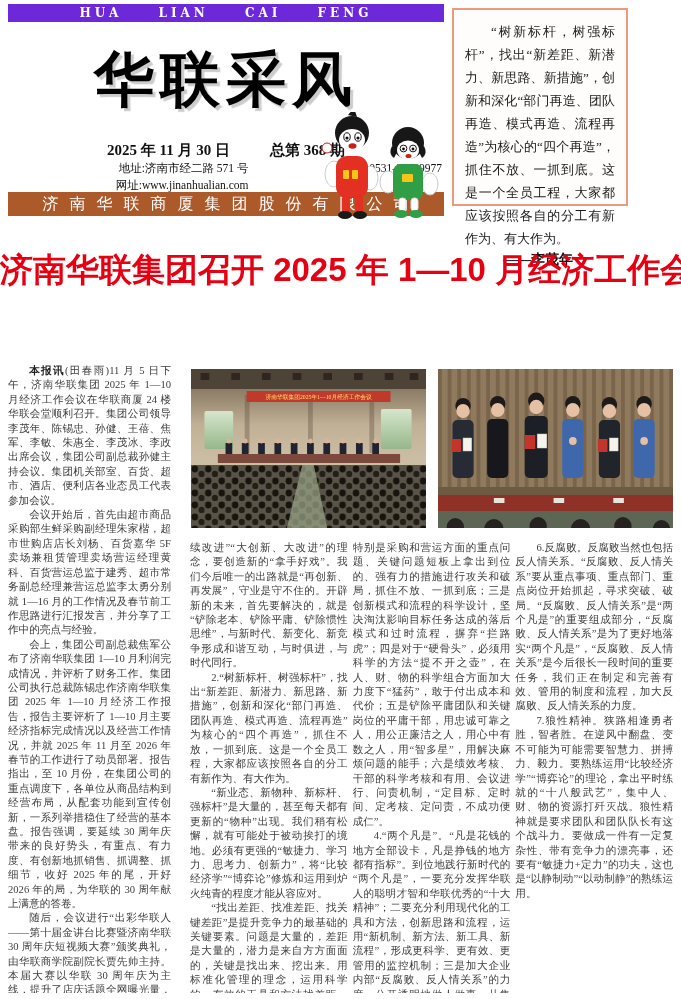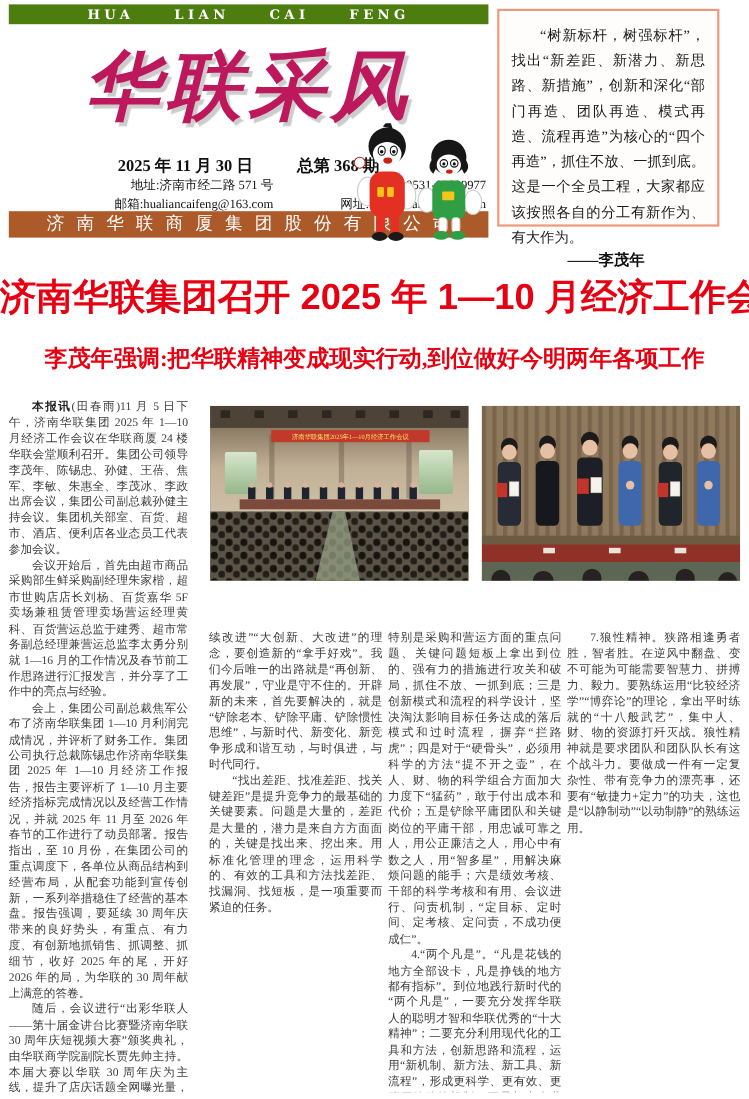--- a/index.html
+++ b/index.html
@@ -7,28 +7,28 @@
   html,body { margin:0; padding:0; background:#ffffff; }
   .page {
     position:relative; width:681px; height:999px; margin:0 auto;
     background:#ffffff; overflow:hidden;
     font-family:"Liberation Serif", serif; color:#3c3c3c;
   }
 
   
   .eng-banner{
     position:absolute; left:8px; top:4px; width:436px; height:18px;
-    background:#4d7c0f; color:#fff; text-align:center; line-height:18px;
+    background:#6d28d9; color:#fff; text-align:center; line-height:18px;
     font-family:"DejaVu Serif", serif; font-weight:bold; font-size:12px;
     letter-spacing:4px; word-spacing:28px; overflow:hidden;
   }
   .paper-title{
     position:absolute; left:8px; top:14px; width:436px; height:130px;
-    font-size:69px; line-height:130px; text-align:center;
-    color:#be185d; font-weight:bold; font-style:italic; letter-spacing:6px;
+    font-size:60px; line-height:130px; text-align:center;
+    color:#000000; font-weight:bold; letter-spacing:6px;
     font-family:"DejaVu Serif", serif;
     text-shadow:3px 3px 1px rgba(110,110,110,.35);
     white-space:nowrap;
   }
   .date-row{
     position:absolute; left:8px; top:141px; width:436px;
     display:flex; justify-content:center; gap:40px;
     font-size:15px; font-weight:bold; color:#111;
   }
   .info-grid{
@@ -38,21 +38,21 @@
   }
   .company-bar{
     position:absolute; left:8px; top:192px; width:436px; height:24px;
     background:#ad5a2b; color:#fff; text-align:center; line-height:24px;
     font-size:16px; letter-spacing:11px; padding-left:11px; overflow:hidden;
   }
   .mascots{ position:absolute; left:318px; top:112px; width:128px; height:112px; z-index:3; }
 
   
   .quote-box{
-    position:absolute; left:452px; top:8px; width:202px; height:198px;
+    position:absolute; left:452px; top:8px; width:176px; height:198px;
     border:2px solid #ec9a7c; background:#fffdfb; padding:10px 11px 0 11px;
   }
   .quote-text{
     margin:0; font-size:13px; line-height:23px; text-indent:2em;
     text-align:justify; color:#1b1b1b;
   }
   .quote-sign{ text-align:center; font-weight:bold; font-size:14px; margin-top:1px; padding-right:4px; color:#111; }
 
   
   .headline-block{ position:absolute; left:0; top:232px; width:681px; text-align:center; }
@@ -70,21 +70,21 @@
     position:absolute; left:8px; top:364px; width:665px; height:629px;
     display:flex; gap:19px; overflow:hidden;
   }
   .col{ overflow:hidden; }
   .col-first{ flex:0 0 163px; }
   .right-area{ flex:1; display:flex; flex-direction:column; min-width:0; }
   .photos{ display:flex; gap:12px; height:159px; margin:5px 0 13px 1px; flex:none; }
   .photo{ flex:1; position:relative; overflow:hidden; background:#9a8b74; }
   .photo svg{ display:block; width:100%; height:100%; }
   .cols3{ display:flex; gap:5px; flex:1; overflow:hidden; }
-  .cols3 .col{ flex:1; min-width:0;margin-top:33px; }
+  .cols3 .col{ flex:1; min-width:0; }
   .col p{
     margin:0; text-indent:2em; font-size:10.6px; line-height:14.4px;
     text-align:justify; color:#3c3c3c;
   }
   .col p.cont{ text-indent:0; }
   .col p b{ color:#222; }
 </style>
 </head>
 <body>
 
@@ -93,21 +93,20 @@
   <header>
     <div class="eng-banner">HUA LIAN CAI FENG</div>
     <div class="paper-title">华联采风</div>
     <div class="date-row">
       <span>2025 年 11 月 30 日</span>
       <span>总第 368 期</span>
     </div>
     <div class="info-grid">
       <span>地址:济南市经二路 571 号</span>
       <span>电话:0531-82889977</span>
-      <span>邮箱:hualiancaifeng@163.com</span>
       <span>网址:www.jinanhualian.com</span>
     </div>
     <div class="company-bar">济南华联商厦集团股份有限公司</div>
 
     <div class="mascots">
       <svg viewBox="0 0 128 112">
 
         <g>
           <ellipse cx="16" cy="62" rx="9" ry="13" fill="#ffffff" stroke="#cccccc"></ellipse>
           <ellipse cx="52" cy="66" rx="8" ry="12" fill="#ffffff" stroke="#cccccc"></ellipse>
@@ -152,21 +151,20 @@
     </div>
   </header>
 
   <aside class="quote-box">
     <p class="quote-text">“树新标杆，树强标杆”，找出“新差距、新潜力、新思路、新措施”，创新和深化“部门再造、团队再造、模式再造、流程再造”为核心的“四个再造”，抓住不放、一抓到底。这是一个全员工程，大家都应该按照各自的分工有新作为、有大作为。</p>
     <div class="quote-sign">——李茂年</div>
   </aside>
 
   <section class="headline-block">
     <h1>济南华联集团召开 2025 年 1—10 月经济工作会议</h1>
-    <h2>李茂年强调:把华联精神变成现实行动,到位做好今明两年各项工作</h2>
   </section>
 
   <section class="article">
 
     <div class="col col-first">
       <p><b>本报讯</b><span>(田春雨)11 月 5 日下午，济南华联集团 2025 年 1—10 月经济工作会议在华联商厦 24 楼华联会堂顺利召开。集团公司领导李茂年、陈锡忠、孙健、王蓓、焦军、李敏、朱惠全、李茂冰、李政出席会议，集团公司副总裁孙健主持会议。集团机关部室、百货、超市、酒店、便利店各业态员工代表参加会议。</span></p>
       <p>会议开始后，首先由超市商品采购部生鲜采购副经理朱家楷，超市世购店店长刘杨、百货嘉华 5F 卖场兼租赁管理卖场营运经理黄科、百货营运总监于建秀、超市常务副总经理兼营运总监李太勇分别就 1—16 月的工作情况及春节前工作思路进行汇报发言，并分享了工作中的亮点与经验。</p>
       <p>会上，集团公司副总裁焦军公布了济南华联集团 1—10 月利润完成情况，并评析了财务工作。集团公司执行总裁陈锡忠作济南华联集团 2025 年 1—10 月经济工作报告，报告主要评析了 1—10 月主要经济指标完成情况以及经营工作情况，并就 2025 年 11 月至 2026 年春节的工作进行了动员部署。报告指出，至 10 月份，在集团公司的重点调度下，各单位从商品结构到经营布局，从配套功能到宣传创新，一系列举措稳住了经营的基本盘。报告强调，要延续 30 周年庆带来的良好势头，有重点、有力度、有创新地抓销售、抓调整、抓细节，收好 2025 年的尾，开好 2026 年的局，为华联的 30 周年献上满意的答卷。</p>
       <p>随后，会议进行“出彩华联人——第十届金讲台比赛暨济南华联 30 周年庆短视频大赛”颁奖典礼，由华联商学院副院长贾先帅主持。本届大赛以华联 30 周年庆为主线，提升了店庆话题全网曝光量，同时以赛代练，提升了员工短视频制作能力，挖掘、培养出一批短视频制作能手。会上展播了部分优秀作品，邀请集团领导为部分获奖代表颁奖并合影留念。</p>
 
@@ -319,29 +317,32 @@
                 <circle cx="192" cy="157" r="9"></circle>
                 <circle cx="232" cy="160" r="9"></circle>
             </g>
           </svg>
         </figure>
       </div>
 
       <div class="cols3">
         <div class="col">
           <p class="cont">续改进”“大创新、大改进”的理念，要创造新的“拿手好戏”。我们今后唯一的出路就是“再创新、再发展”，守业是守不住的。开辟新的未来，首先要解决的，就是“铲除老本、铲除平庸、铲除惯性思维”，与新时代、新变化、新竞争形成和谐互动，与时俱进，与时代同行。</p>
+          <p>2.“树新标杆、树强标杆”，找出“新差距、新潜力、新思路、新措施”，创新和深化“部门再造、团队再造、模式再造、流程再造”为核心的“四个再造”，抓住不放，一抓到底。这是一个全员工程，大家都应该按照各自的分工有新作为、有大作为。</p>
+          <p>“新业态、新物种、新标杆、强标杆”是大量的，甚至每天都有更新的“物种”出现。我们稍有松懈，就有可能处于被动挨打的境地。必须有更强的“敏捷力、学习力、思考力、创新力”，将“比较经济学”“博弈论”修炼和运用到炉火纯青的程度才能从容应对。</p>
           <p>“找出差距、找准差距、找关键差距”是提升竞争力的最基础的关键要素。问题是大量的，差距是大量的，潜力是来自方方面面的，关键是找出来、挖出来。用标准化管理的理念，运用科学的、有效的工具和方法找差距、找漏洞、找短板，是一项重要而紧迫的任务。</p>
 
         </div>
         <div class="col">
           <p class="cont">特别是采购和营运方面的重点问题、关键问题短板上拿出到位的、强有力的措施进行攻关和破局，抓住不放、一抓到底；三是创新模式和流程的科学设计，坚决淘汰影响目标任务达成的落后模式和过时流程，摒弃“拦路虎”；四是对于“硬骨头”，必须用科学的方法“提不开之壶”，在人、财、物的科学组合方面加大力度下“猛药”，敢于付出成本和代价；五是铲除平庸团队和关键岗位的平庸干部，用忠诚可靠之人，用公正廉洁之人，用心中有数之人，用“智多星”，用解决麻烦问题的能手；六是绩效考核、干部的科学考核和有用、会议进行、问责机制，“定目标、定时间、定考核、定问责，不成功便成仁”。</p>
           <p>4.“两个凡是”。“凡是花钱的地方全部设卡，凡是挣钱的地方都有指标”。到位地践行新时代的“两个凡是”，一要充分发挥华联人的聪明才智和华联优秀的“十大精神”；二要充分利用现代化的工具和方法，创新思路和流程，运用“新机制、新方法、新工具、新流程”，形成更科学、更有效、更管用的监控机制；三是加大企业内部“反腐败、反人情关系”的力度，公开透明地做人做事。从集团相关部门到各单位，要制定和形成一个有效、管用的关注异常、透明化操作的网络。</p>
 
         </div>
         <div class="col">
+          <p>6.反腐败。反腐败当然也包括反人情关系。“反腐败、反人情关系”要从重点事项、重点部门、重点岗位开始抓起，寻求突破、破局。“反腐败、反人情关系”是“两个凡是”的重要组成部分，“反腐败、反人情关系”是为了更好地落实“两个凡是”，“反腐败、反人情关系”是今后很长一段时间的重要任务，我们正在制定和完善有效、管用的制度和流程，加大反腐败、反人情关系的力度。</p>
           <p>7.狼性精神。狭路相逢勇者胜，智者胜。在逆风中翻盘、变不可能为可能需要智慧力、拼搏力、毅力。要熟练运用“比较经济学”“博弈论”的理论，拿出平时练就的“十八般武艺”，集中人、财、物的资源打歼灭战。狼性精神就是要求团队和团队队长有这个战斗力。要做成一件有一定复杂性、带有竞争力的漂亮事，还要有“敏捷力+定力”的功夫，这也是“以静制动”“以动制静”的熟练运用。</p>
 
         </div>
       </div>
 
     </div>
   </section>
 </div>
 
 </body></html>

